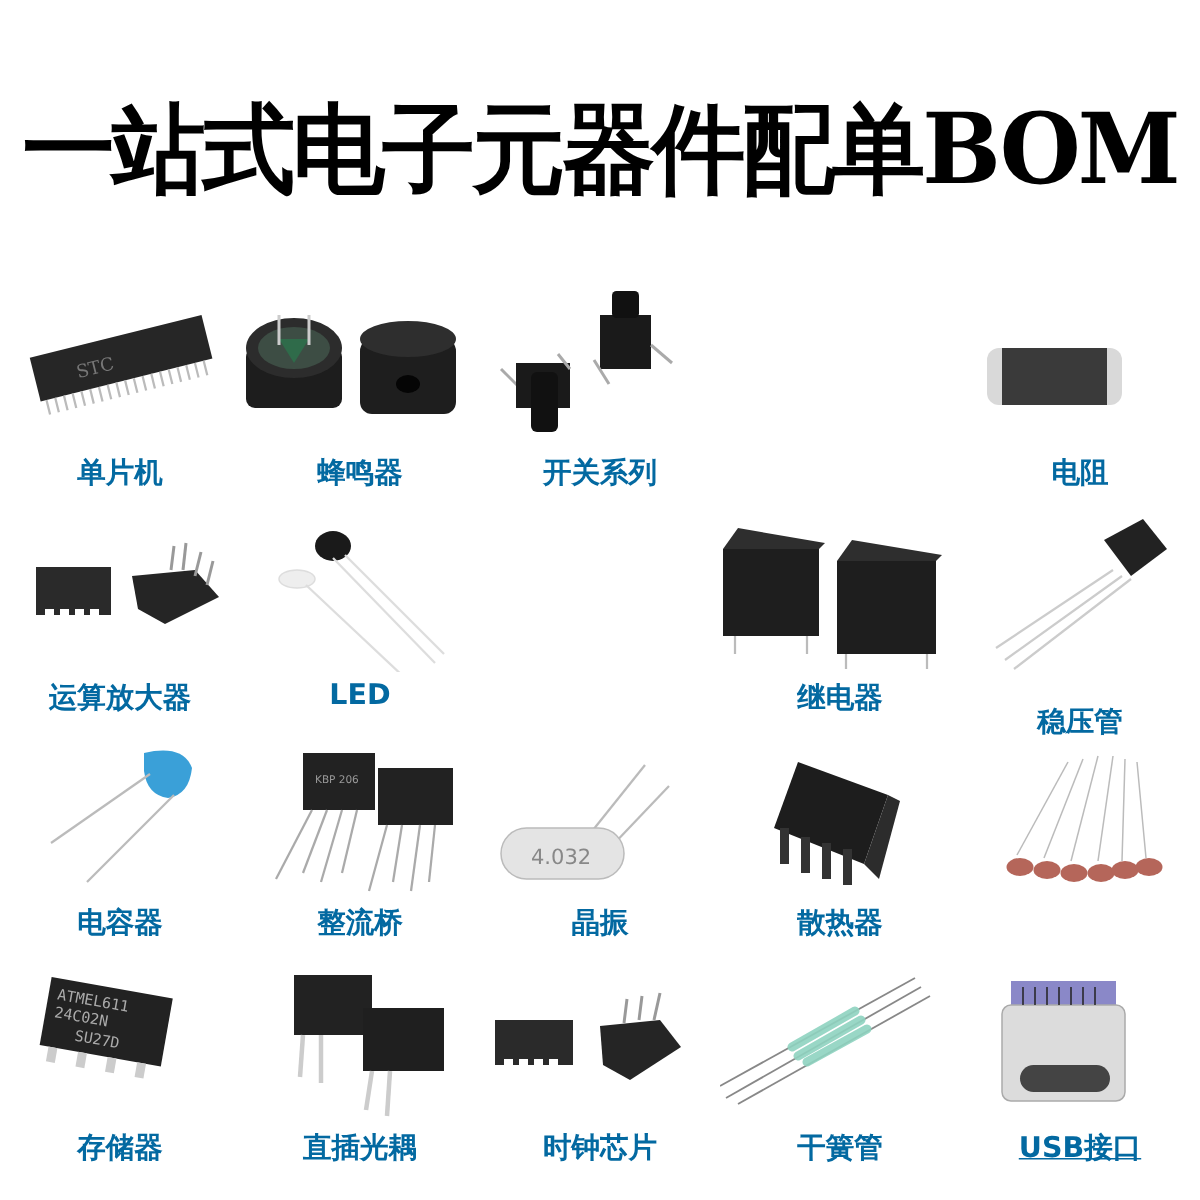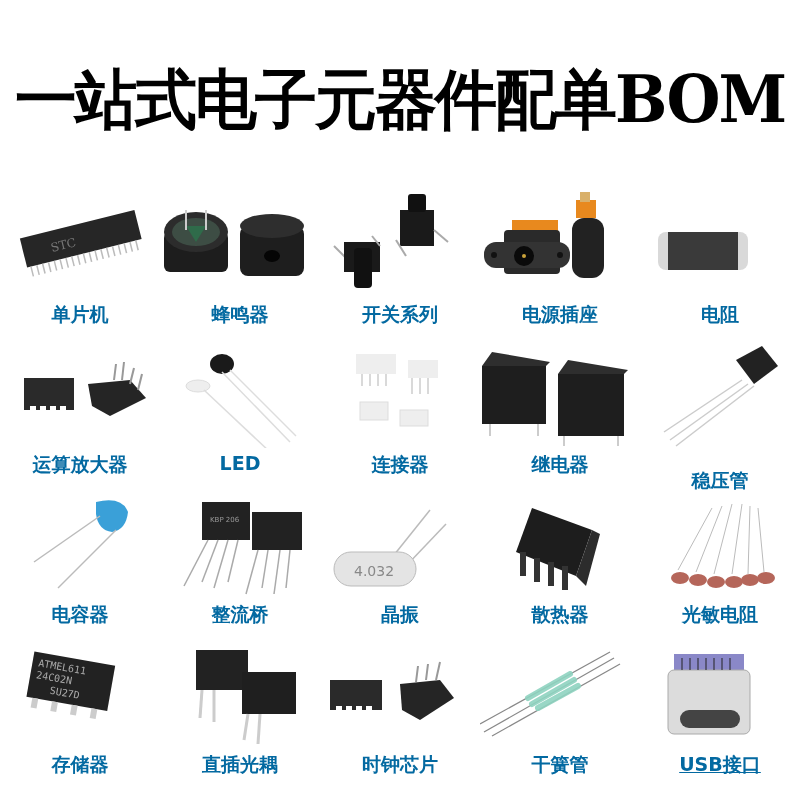--- a/index.html
+++ b/index.html
@@ -87,37 +87,20 @@
           <line x1="52" y1="46" x2="60" y2="56" stroke="#aaa" stroke-width="2"></line>
           <rect x="80" y="20" width="34" height="36" fill="#1a1a1a"></rect>
           <rect x="88" y="4" width="18" height="18" rx="3" fill="#111"></rect>
           <line x1="114" y1="40" x2="128" y2="52" stroke="#aaa" stroke-width="2"></line>
           <line x1="76" y1="50" x2="86" y2="66" stroke="#aaa" stroke-width="2"></line>
         </svg>
       </div>
       <div class="cap" style="top:112px;">开关系列</div>
     </div>
 
-    <div class="cell" style="left:480px;">
-      <div class="pic">
-        <svg width="160" height="108" viewBox="0 0 160 108">
-          <rect x="32" y="30" width="46" height="20" fill="#e8891e"></rect>
-          <rect x="24" y="40" width="56" height="44" rx="4" fill="#2a2a2a"></rect>
-          <rect x="4" y="52" width="86" height="26" rx="12" fill="#333"></rect>
-          <circle cx="44" cy="66" r="10" fill="#0a0a0a"></circle>
-          <circle cx="44" cy="66" r="2" fill="#c9a23a"></circle>
-          <circle cx="14" cy="65" r="3" fill="#111"></circle>
-            <circle cx="80" cy="65" r="3" fill="#111"></circle>
-          <rect x="96" y="10" width="20" height="18" fill="#e8891e"></rect>
-          <rect x="100" y="2" width="10" height="10" fill="#d9b06a"></rect>
-          <rect x="92" y="28" width="32" height="60" rx="12" fill="#222"></rect>
-        </svg>
-      </div>
-      <div class="cap" style="top:112px;">电源插座</div>
-    </div>
 
     <div class="cell" style="left:640px;">
       <div class="pic">
         <svg width="160" height="108" viewBox="0 0 160 108">
           <rect x="18" y="42" width="90" height="38" rx="8" fill="#d9d9d9"></rect>
           <rect x="28" y="42" width="70" height="38" fill="#3a3a3a"></rect>
         </svg>
       </div>
       <div class="cap" style="top:112px;">电阻</div>
     </div>
@@ -152,42 +135,20 @@
           <ellipse cx="62" cy="24" rx="12" ry="10" fill="#1a1a1a"></ellipse>
           <line x1="62" y1="32" x2="130" y2="102" stroke="#ddd" stroke-width="1.5"></line>
           <line x1="70" y1="30" x2="136" y2="96" stroke="#ddd" stroke-width="1.5"></line>
           <ellipse cx="38" cy="46" rx="12" ry="6" fill="#eeeeee" stroke="#ddd"></ellipse>
           <line x1="44" y1="50" x2="110" y2="112" stroke="#ddd" stroke-width="1.5"></line>
         </svg>
       </div>
       <div class="cap" style="top:112px;">LED</div>
     </div>
 
-    <div class="cell" style="left:320px;">
-      <div class="pic">
-        <svg width="160" height="108" viewBox="0 0 160 108">
-          <rect x="36" y="14" width="40" height="20" fill="#eeeeee"></rect>
-          <g stroke="#ccc" stroke-width="1.5">
-              <line x1="42" y1="34" x2="42" y2="46"></line>
-              <line x1="50" y1="34" x2="50" y2="46"></line>
-              <line x1="58" y1="34" x2="58" y2="46"></line>
-              <line x1="66" y1="34" x2="66" y2="46"></line>
-            </g>
-          <rect x="40" y="62" width="28" height="18" fill="#eeeeee" stroke="#ddd"></rect>
-          <rect x="88" y="20" width="30" height="18" fill="#eeeeee"></rect>
-          <g stroke="#ccc" stroke-width="1.5">
-              <line x1="92" y1="38" x2="92" y2="54"></line>
-              <line x1="100" y1="38" x2="100" y2="54"></line>
-              <line x1="108" y1="38" x2="108" y2="54"></line>
-            </g>
-          <rect x="80" y="70" width="28" height="16" fill="#eeeeee" stroke="#ddd"></rect>
-        </svg>
-      </div>
-      <div class="cap" style="top:112px;">连接器</div>
-    </div>
 
     <div class="cell" style="left:480px;">
       <div class="pic">
         <svg width="160" height="108" viewBox="0 0 160 108">
           <rect x="2" y="26" width="64" height="58" fill="#1e1e1e"></rect>
           <polygon points="2,26 12,12 70,22 66,26" fill="#2e2e2e"></polygon>
           <rect x="78" y="34" width="66" height="62" fill="#1e1e1e"></rect>
           <polygon points="78,34 88,20 148,30 144,34" fill="#2e2e2e"></polygon>
           <g stroke="#bbb" stroke-width="1.5">
               <line x1="10" y1="84" x2="10" y2="96"></line>
@@ -292,21 +253,20 @@
           <g fill="#b5665a">
               <ellipse cx="40" cy="88" rx="9" ry="6"></ellipse>
               <ellipse cx="58" cy="90" rx="9" ry="6"></ellipse>
               <ellipse cx="76" cy="92" rx="9" ry="6"></ellipse>
               <ellipse cx="94" cy="92" rx="9" ry="6"></ellipse>
               <ellipse cx="110" cy="90" rx="9" ry="6"></ellipse>
               <ellipse cx="126" cy="88" rx="9" ry="6"></ellipse>
             </g>
         </svg>
       </div>
-      <div class="cap" style="top:112px;">光敏电阻</div>
     </div>
   </div>
 
   <div class="row" style="top:450px;">
     <div class="cell" style="left:0px;">
       <div class="pic">
         <svg width="160" height="108" viewBox="0 0 160 108">
           <g transform="rotate(10 70 40)">
             <rect x="30" y="18" width="82" height="46" fill="#222"></rect>
             <text x="36" y="32" fill="#aaa" font-size="10" font-family="DejaVu Sans Mono, monospace">ATMEL611</text>

